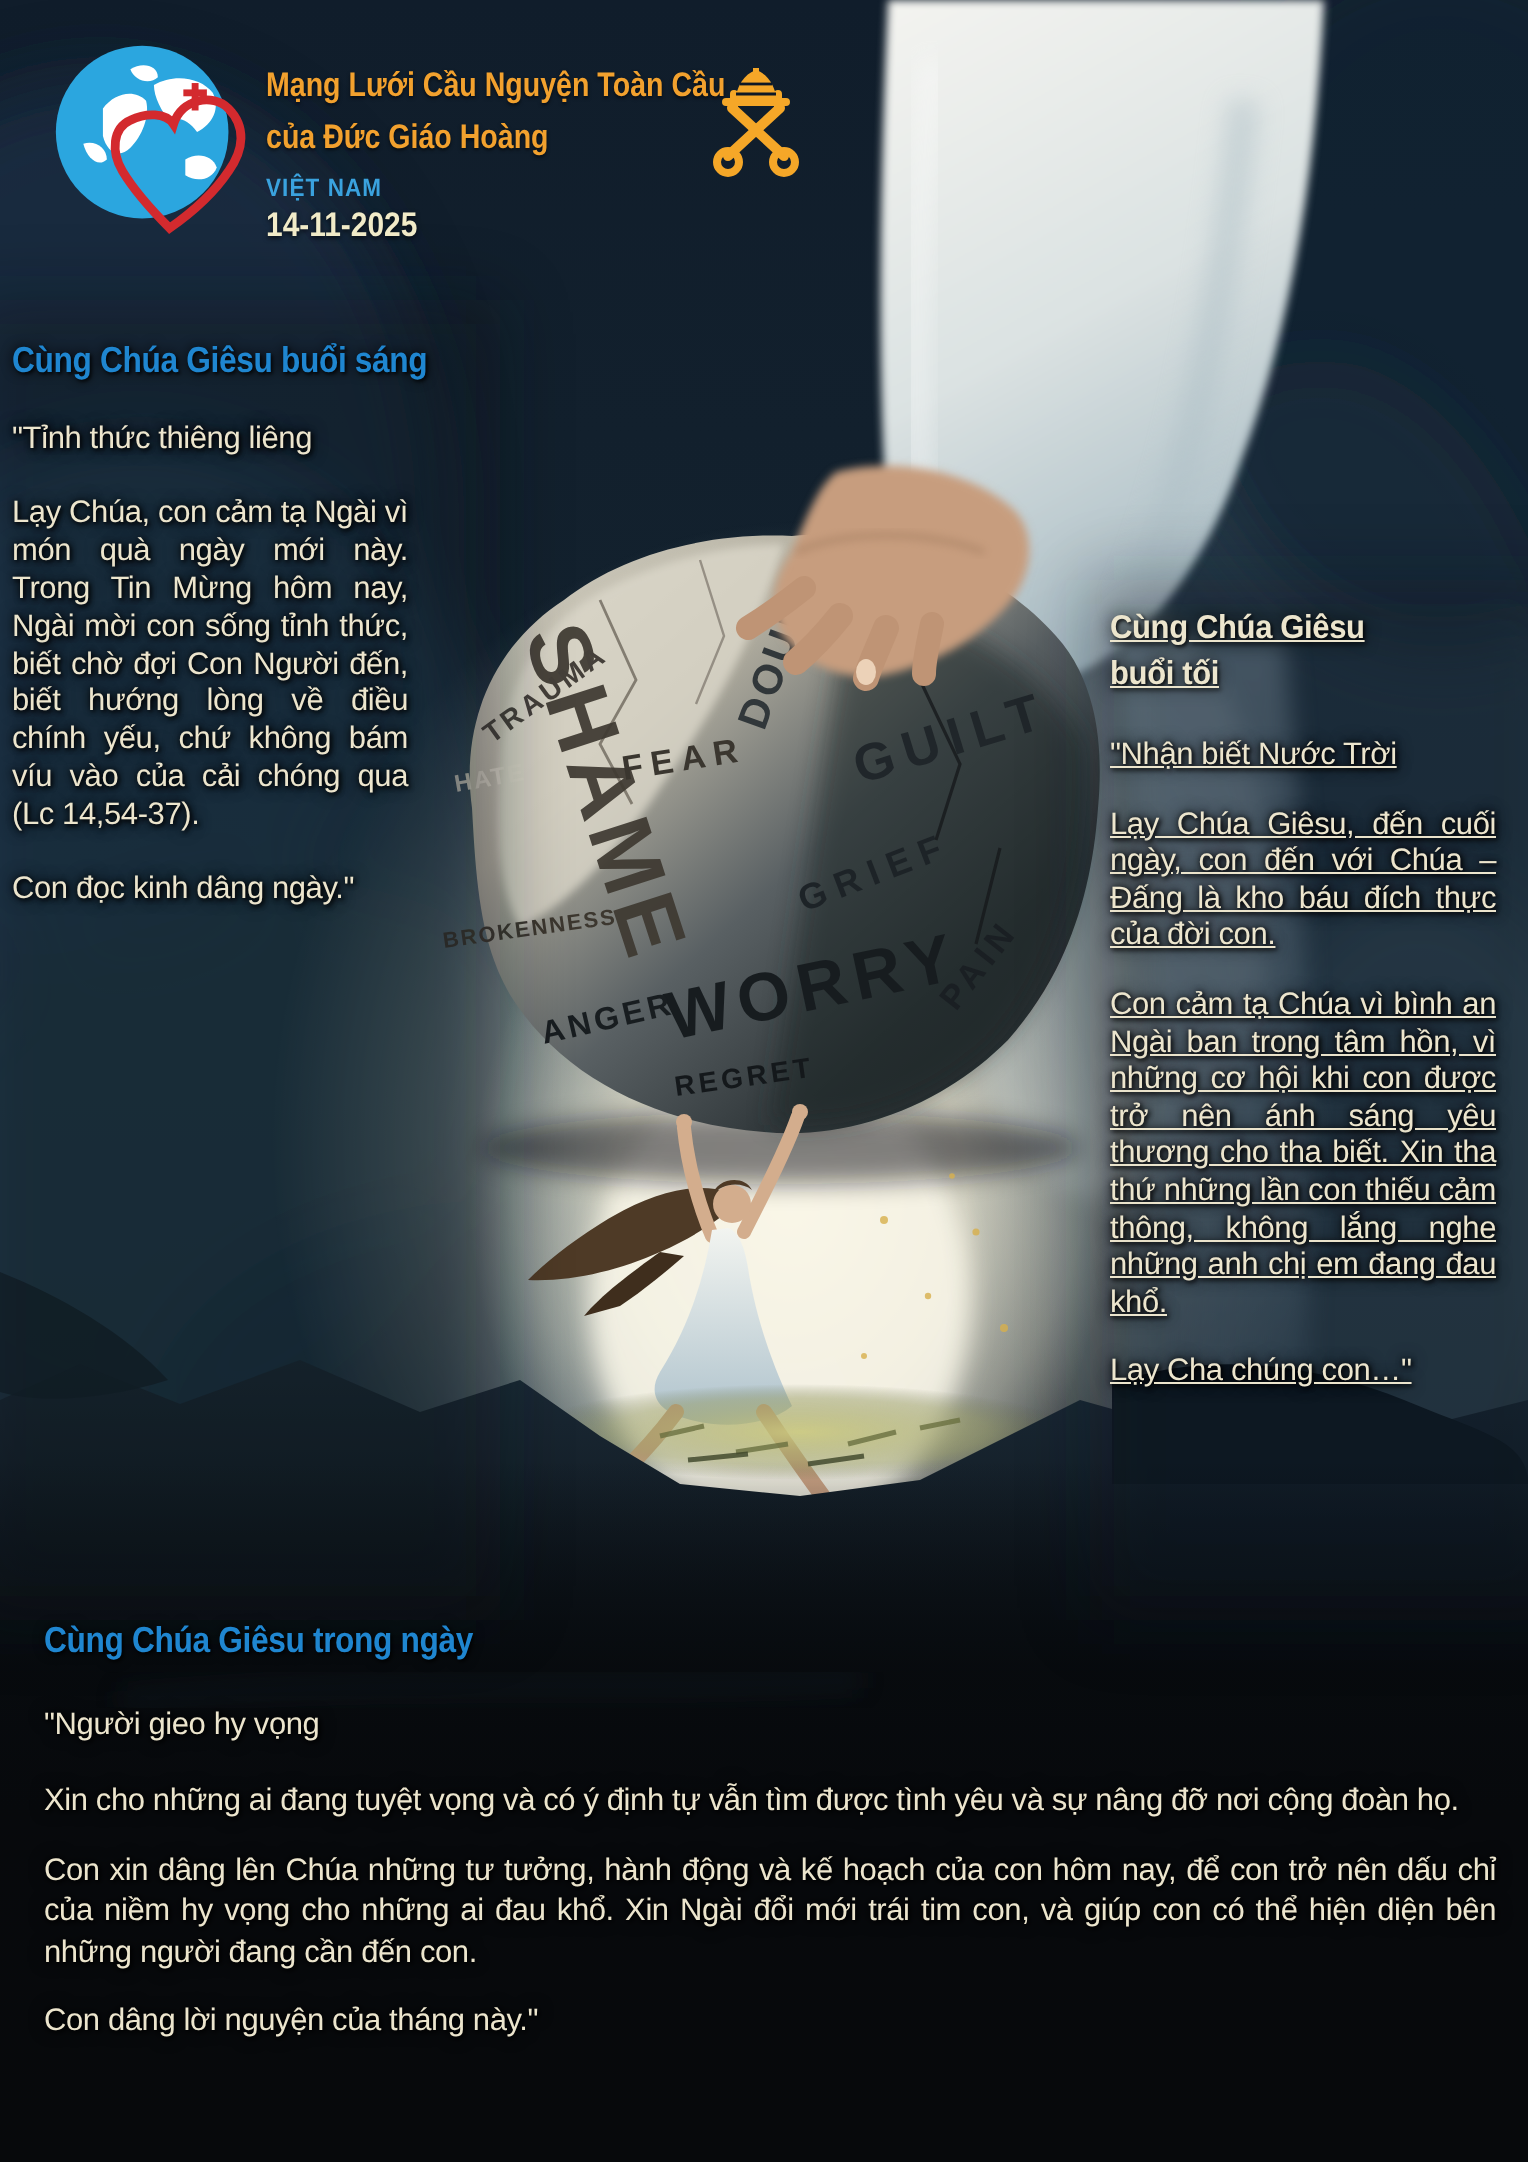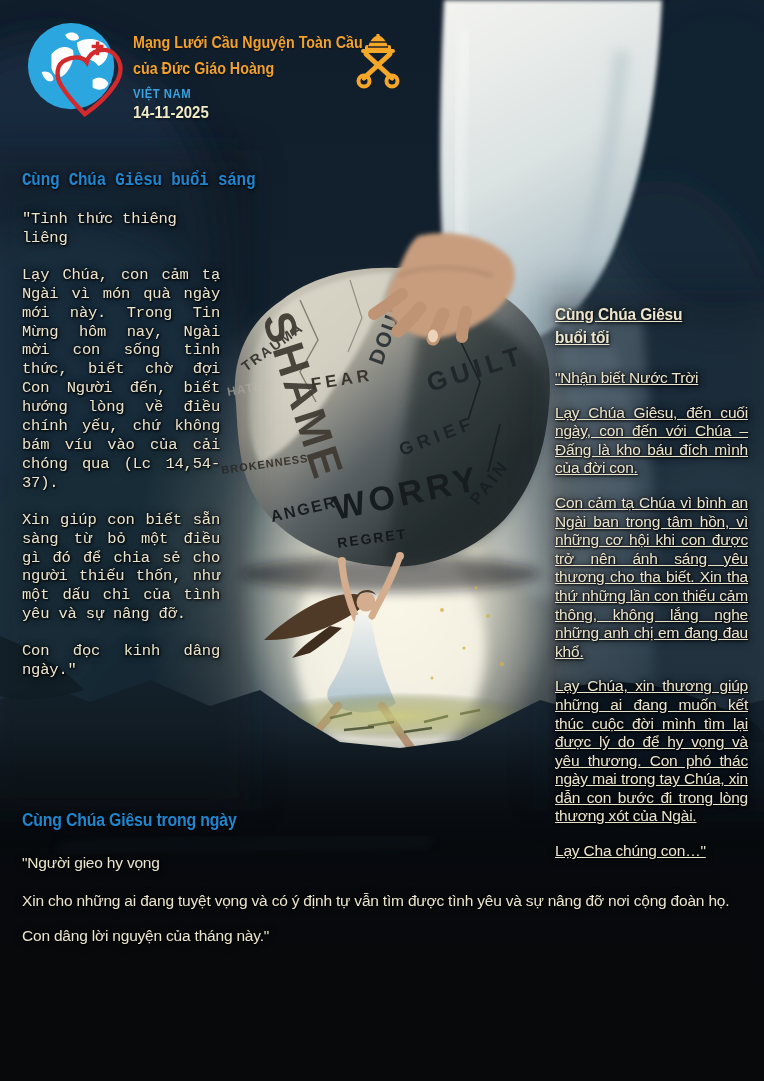--- a/index.html
+++ b/index.html
@@ -21,21 +21,21 @@
     margin-top:5px;transform:scaleX(.9);transform-origin:left center;white-space:nowrap;}
   .date{left:133px;top:103px;color:#f1ebc8;font-weight:700;font-size:17px;
     transform:scaleX(.88);transform-origin:left center;white-space:nowrap;
     text-shadow:0 1px 3px rgba(0,0,0,.7);}
   .keys-emblem{left:352px;top:34px;width:52px;height:56px;}
   
   .col{color:#ece5cd;font-size:15.5px;letter-spacing:-.2px;
     text-shadow:0 0 8px rgba(0,0,0,.95),0 0 3px rgba(5,8,10,.9),1px 1px 2px rgba(0,0,0,.85);}
   .col p{margin:0 0 18px;text-align:justify;line-height:1.22;}
   .col p.subtitle{text-align:left;}
-  .col-left{left:22px;top:170px;width:198px;font-family:Liberation Mono, monospace;}
+  .col-left{left:6px;top:170px;width:198px;}
   .col-right{left:555px;top:303px;width:193px;text-decoration:underline;}
   .col-right p{margin-bottom:16px;line-height:1.2;}
   .sec-title{color:#1f86d0;font-weight:700;font-size:18px;white-space:nowrap;
     transform:scaleX(.88);transform-origin:left center;
     text-shadow:0 0 6px rgba(0,0,0,.9),1px 1px 2px rgba(0,0,0,.8);
     margin:0 0 20px;}
   .sec-title-cream{color:#ece5cd;font-weight:700;font-size:16.5px;line-height:23px;
     transform:scaleX(.94);transform-origin:left center;margin:0 0 20px;
     text-shadow:0 0 8px rgba(0,0,0,.95),1px 1px 2px rgba(0,0,0,.85);}
   .bottom{left:22px;top:810px;width:726px;}
@@ -257,34 +257,33 @@
   <g stroke="#0d1826" stroke-width="1.4">
     <path d="M16,13 H36"></path>
       <path d="M18,8 H34"></path>
   </g>
 </svg>
 
 <div class="overlay col col-left">
   <div class="sec-title">Cùng Chúa Giêsu buổi sáng</div>
   <p class="subtitle">"Tỉnh thức thiêng liêng</p>
   <p>Lạy Chúa, con cảm tạ Ngài vì món quà ngày mới này. Trong Tin Mừng hôm nay, Ngài mời con sống tỉnh thức, biết chờ đợi Con Người đến, biết hướng lòng về điều chính yếu, chứ không bám víu vào của cải chóng qua (Lc 14,54-37).</p>
-  <p>Xin giúp con biết sẵn sàng từ bỏ một điều gì đó để chia sẻ cho người thiếu thốn, như một dấu chỉ của tình yêu và sự nâng đỡ.</p>
   <p>Con đọc kinh dâng ngày."</p>
 </div>
 
 <div class="overlay col col-right">
   <div class="sec-title-cream">
     <div>Cùng Chúa Giêsu</div>
     <div>buổi tối</div>
   </div>
   <p class="subtitle">"Nhận biết Nước Trời</p>
-  <p>Lạy Chúa Giêsu, đến cuối ngày, con đến với Chúa – Đấng là kho báu đích mình của đời con.</p>
+  <p>Lạy Chúa Giêsu, đến cuối ngày, con đến với Chúa – Đấng là kho báu đích thực của đời con.</p>
   <p>Con cảm tạ Chúa vì bình an Ngài ban trong tâm hồn, vì những cơ hội khi con được trở nên ánh sáng yêu thương cho tha biết. Xin tha thứ những lần con thiếu cảm thông, không lắng nghe những anh chị em đang đau khổ.</p>
-  <p>Lạy Chúa, xin thương giúp những ai đang muốn kết thúc cuộc đời mình tìm lại được lý do để hy vọng và yêu thương. Con phó thác ngày mai trong tay Chúa, xin dẫn con bước đi trong lòng thương xót của Ngài.</p>
   <p>Lạy Cha chúng con…"</p>
 </div>
 
 <div class="overlay col bottom">
   <div class="sec-title">Cùng Chúa Giêsu trong ngày</div>
   <p class="subtitle">"Người gieo hy vọng</p>
   <p>Xin cho những ai đang tuyệt vọng và có ý định tự vẫn tìm được tình yêu và sự nâng đỡ nơi cộng đoàn họ.</p>
+  <p>Con xin dâng lên Chúa những tư tưởng, hành động và kế hoạch của con hôm nay, để con trở nên dấu chỉ của niềm hy vọng cho những ai đau khổ. Xin Ngài đổi mới trái tim con, và giúp con có thể hiện diện bên những người đang cần đến con.</p>
   <p>Con dâng lời nguyện của tháng này."</p>
 </div>
 
 </body></html>

